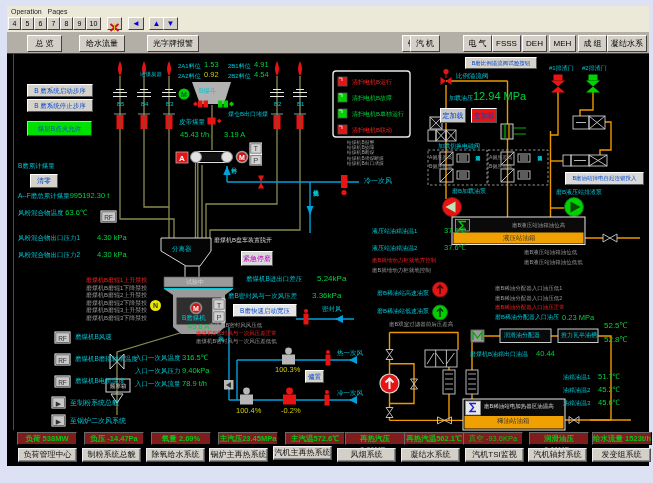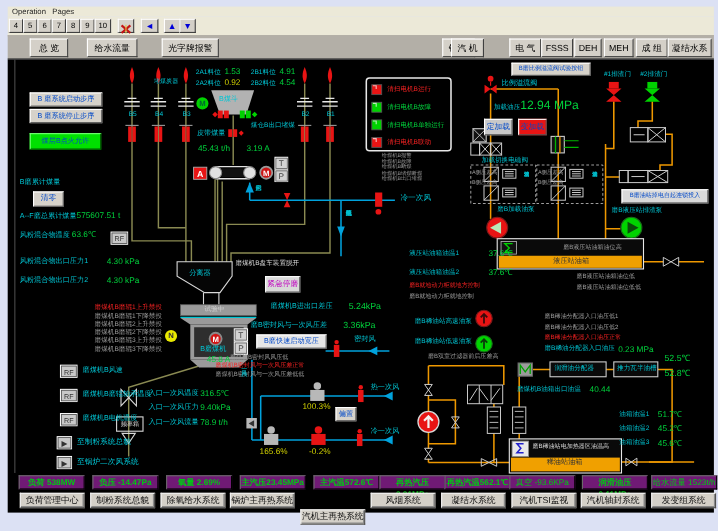--- a/index.html
+++ b/index.html
@@ -1,21 +1,21 @@
 <!DOCTYPE html>
 <html><head><meta charset="utf-8"><style>
 html,body{margin:0;padding:0}
 body{width:653px;height:483px;overflow:hidden;background:#dce1f4;font-family:"Liberation Sans",sans-serif}
 #pg{position:relative;width:653px;height:483px}
 .t{position:absolute;white-space:nowrap;line-height:1;letter-spacing:0}
 .v{writing-mode:vertical-rl;text-orientation:upright}
 .cy{color:#00c5d4}.gn{color:#00d23c}.yl{color:#cfcf00}.rd{color:#f52222}.gy{color:#9c9c9c}.wh{color:#dcdcdc}
 .btn{position:absolute;background:#d4d0c8;border-top:1px solid #fff;border-left:1px solid #fff;border-right:1px solid #404040;border-bottom:1px solid #404040;color:#000;text-align:center;font-family:"Liberation Sans",sans-serif}
 .bbtn{position:absolute;background:#d4d0c8;border-top:1px solid #efefef;border-left:1px solid #efefef;border-right:1px solid #505050;border-bottom:1px solid #505050;box-shadow:inset -1px -1px 0 #8a8a8a;color:#111;text-align:center}
-.cell{position:absolute;background:#701a75;border-top:1px solid #6a6a6a;border-left:1px solid #6a6a6a;border-right:1px solid #000;border-bottom:1px solid #000;color:#00c814;text-align:center}
+.cell{position:absolute;background:#7f1d1d;border-top:1px solid #6a6a6a;border-left:1px solid #6a6a6a;border-right:1px solid #000;border-bottom:1px solid #000;color:#00c814;text-align:center}
 .gbt{position:absolute;background:#d6d2ca;border-top:1px solid #fff;border-left:1px solid #fff;border-right:1px solid #555;border-bottom:1px solid #555;color:#0048c8;text-align:center}
 </style></head><body>
 <div id="pg">
 
 <div style="position:absolute;left:7px;top:6px;width:642px;height:9px;background:#ece9d8"></div>
 <div class="t" style="left:11px;top:8px;font-size:7px;color:#222">Operation&nbsp;&nbsp;&nbsp;Pages</div>
 <div style="position:absolute;left:7px;top:15px;width:642px;height:17px;background:#ece9d8;border-bottom:1px solid #aca899"></div>
 <div class="btn" style="left:8px;top:17px;width:11px;height:11px;font-size:7px;line-height:11px">4</div>
 <div class="btn" style="left:21px;top:17px;width:11px;height:11px;font-size:7px;line-height:11px">5</div>
 <div class="btn" style="left:34px;top:17px;width:11px;height:11px;font-size:7px;line-height:11px">6</div>
@@ -310,21 +310,21 @@
       <text x="58.5" y="405.5" font-size="7" fill="#333" text-anchor="middle">▶</text>
 <rect x="52" y="415" width="13" height="11" fill="#c8c8c8" stroke="#fff" stroke-width="1"></rect>
       <rect x="52.8" y="415.8" width="11.6" height="9.6" fill="none" stroke="#555" stroke-width="0.8"></rect>
       <text x="58.5" y="423.5" font-size="7" fill="#333" text-anchor="middle">▶</text>
 </svg>
 <div class="gbt" style="left:27px;top:84px;width:64px;height:11px;font-size:6.5px;line-height:11px">B 磨系统启动步序</div>
 <div class="gbt" style="left:27px;top:99px;width:64px;height:11px;font-size:6.5px;line-height:11px">B 磨系统停止步序</div>
 <div class="gbt" style="left:27px;top:121px;width:63px;height:13px;font-size:6.5px;line-height:13px;background:#00e000;border-color:#7f7 #050 #050 #7f7">煤层B点火允许</div>
 <div class="t cy" style="left:18px;top:163px;font-size:6.5px">B磨累计煤量</div>
 <div class="gbt" style="left:30px;top:174px;width:26px;height:12px;font-size:7px;line-height:12px">清零</div>
-<div class="t cy" style="left:18px;top:192px;font-size:6.5px">A--F磨总累计煤量<span class="gn" style="font-size:7.5px">575607.51 t</span></div>
+<div class="t cy" style="left:18px;top:192px;font-size:6.5px">A--F磨总累计煤量<span class="gn" style="font-size:7.5px">995192.30 t</span></div>
 <div class="t cy" style="left:18px;top:209px;font-size:6.5px">风粉混合物温度 <span class="gn" style="font-size:7.5px">63.6℃</span></div>
 <div class="t cy" style="left:18px;top:235px;font-size:6.5px">风粉混合物出口压力1</div>
 <div class="t gn" style="left:97px;top:234px;font-size:7.5px">4.30 kPa</div>
 <div class="t cy" style="left:18px;top:252px;font-size:6.5px">风粉混合物出口压力2</div>
 <div class="t gn" style="left:97px;top:251px;font-size:7.5px">4.30 kPa</div>
 <div class="t rd" style="left:86px;top:277.0px;font-size:6px">磨煤机B磨辊1上升禁投</div>
 <div class="t gy" style="left:86px;top:284.5px;font-size:6px">磨煤机B磨辊1下降禁投</div>
 <div class="t gy" style="left:86px;top:292.0px;font-size:6px">磨煤机B磨辊2上升禁投</div>
 <div class="t gy" style="left:86px;top:299.5px;font-size:6px">磨煤机B磨辊2下降禁投</div>
 <div class="t gy" style="left:86px;top:307.0px;font-size:6px">磨煤机B磨辊3上升禁投</div>
@@ -382,21 +382,21 @@
 <div class="t rd" style="left:196px;top:331px;font-size:5.5px">磨煤机B密封风与一次风压差正常</div>
 <div class="t gy" style="left:196px;top:339px;font-size:5.5px">磨煤机B密封风与一次风压差低低</div>
 <div class="t cy" style="left:322px;top:306px;font-size:6.5px">密封风</div>
 <div class="t cy" style="left:182px;top:315px;font-size:6.5px">B磨煤机</div>
 <div class="t gn" style="left:188px;top:323px;font-size:7.5px">45.8 A</div>
 <div class="t cy v" style="left:218px;top:332px;font-size:5.5px">一次风</div>
 <div class="t cy" style="left:337px;top:350px;font-size:6.5px">热一次风</div>
 <div class="t yl" style="left:275px;top:366px;font-size:7.5px">100.3%</div>
 <div class="gbt" style="left:305px;top:370px;width:17px;height:11px;font-size:6.5px;line-height:11px">偏置</div>
 <div class="t cy" style="left:337px;top:390px;font-size:6.5px">冷一次风</div>
-<div class="t yl" style="left:236px;top:407px;font-size:7.5px">165.6%</div>
+<div class="t yl" style="left:236px;top:407px;font-size:7.5px">100.4%</div>
 <div class="t yl" style="left:281px;top:407px;font-size:7.5px">-0.2%</div>
 <div class="t rd" style="left:352px;top:78.5px;font-size:6px">清扫电机B运行</div>
 <div class="t gn" style="left:352px;top:94.5px;font-size:6px">清扫电机B故障</div>
 <div class="t gn" style="left:352px;top:110.5px;font-size:6px">清扫电机B单独运行</div>
 <div class="t rd" style="left:352px;top:126.5px;font-size:6px">清扫电机B联动</div>
 <div class="gbt" style="left:465px;top:57px;width:70px;height:10px;font-size:5.5px;line-height:10px">B磨比例溢流阀试验按钮</div>
 <div class="t cy" style="left:456px;top:73px;font-size:6.5px">比例溢流阀</div>
 <div class="t cy" style="left:449px;top:91px;font-size:6px">加载油压<span class="gn" style="font-size:11px">12.94 MPa</span></div>
 <div class="gbt" style="left:440px;top:108px;width:24px;height:13px;font-size:7px;line-height:13px;background:#c8c8c8">定加载</div>
 <div class="gbt" style="left:471px;top:108px;width:24px;height:13px;font-size:7px;line-height:13px;background:#e81414">变加载</div>
@@ -446,23 +446,23 @@
 <div class="t " style="left:497px;top:418px;font-size:6.5px;color:#333">稀油站油箱</div>
 <div class="cell" style="left:17px;top:432px;width:58px;height:11px;font-size:7.5px;line-height:11px;font-weight:bold">负荷 538MW</div>
 <div class="cell" style="left:84px;top:432px;width:58px;height:11px;font-size:7.5px;line-height:11px;font-weight:bold">负压 -14.47Pa</div>
 <div class="cell" style="left:151px;top:432px;width:58px;height:11px;font-size:7.5px;line-height:11px;font-weight:bold">氧量 2.69%</div>
 <div class="cell" style="left:218px;top:432px;width:58px;height:11px;font-size:7.5px;line-height:11px;font-weight:bold">主汽压23.45MPa</div>
 <div class="cell" style="left:285px;top:432px;width:58px;height:11px;font-size:7.5px;line-height:11px;font-weight:bold">主汽温572.6℃</div>
 <div class="cell" style="left:345px;top:432px;width:58px;height:11px;font-size:7.5px;line-height:11px;font-weight:bold">再热汽压 3.31MPa</div>
 <div class="cell" style="left:404px;top:432px;width:58px;height:11px;font-size:7.5px;line-height:11px;font-weight:bold">再热汽温562.1℃</div>
 <div class="cell" style="left:463px;top:432px;width:58px;height:11px;font-size:7.5px;line-height:11px;font-weight:normal">真空 -93.6KPa</div>
 <div class="cell" style="left:529px;top:432px;width:58px;height:11px;font-size:7.5px;line-height:11px;font-weight:bold">润滑油压 0.11MPa</div>
-<div class="cell" style="left:592px;top:432px;width:58px;height:11px;font-size:7.5px;line-height:11px;font-weight:normal">给水流量 1523t/h</div>
+<div class="cell" style="left:592px;top:432px;width:58px;height:11px;font-size:7.5px;line-height:11px;font-weight:bold">给水流量 1523t/h</div>
 <div class="bbtn" style="left:18px;top:448px;width:57px;height:12px;font-size:8px;line-height:12px">负荷管理中心</div>
 <div class="bbtn" style="left:82px;top:448px;width:57px;height:12px;font-size:8px;line-height:12px">制粉系统总貌</div>
 <div class="bbtn" style="left:146px;top:448px;width:57px;height:12px;font-size:8px;line-height:12px">除氧给水系统</div>
 <div class="bbtn" style="left:209px;top:448px;width:57px;height:12px;font-size:8px;line-height:12px">锅炉主再热系统</div>
-<div class="bbtn" style="left:273px;top:463px;width:57px;height:12px;font-size:8px;line-height:12px">汽机主再热系统</div>
+<div class="bbtn" style="left:273px;top:446px;width:57px;height:12px;font-size:8px;line-height:12px">汽机主再热系统</div>
 <div class="bbtn" style="left:337px;top:448px;width:57px;height:12px;font-size:8px;line-height:12px">风烟系统</div>
 <div class="bbtn" style="left:401px;top:448px;width:57px;height:12px;font-size:8px;line-height:12px">凝结水系统</div>
 <div class="bbtn" style="left:465px;top:448px;width:57px;height:12px;font-size:8px;line-height:12px">汽机TSI监视</div>
 <div class="bbtn" style="left:528px;top:448px;width:57px;height:12px;font-size:8px;line-height:12px">汽机轴封系统</div>
 <div class="bbtn" style="left:592px;top:448px;width:57px;height:12px;font-size:8px;line-height:12px">发变组系统</div>
 </div>
 </body></html>

